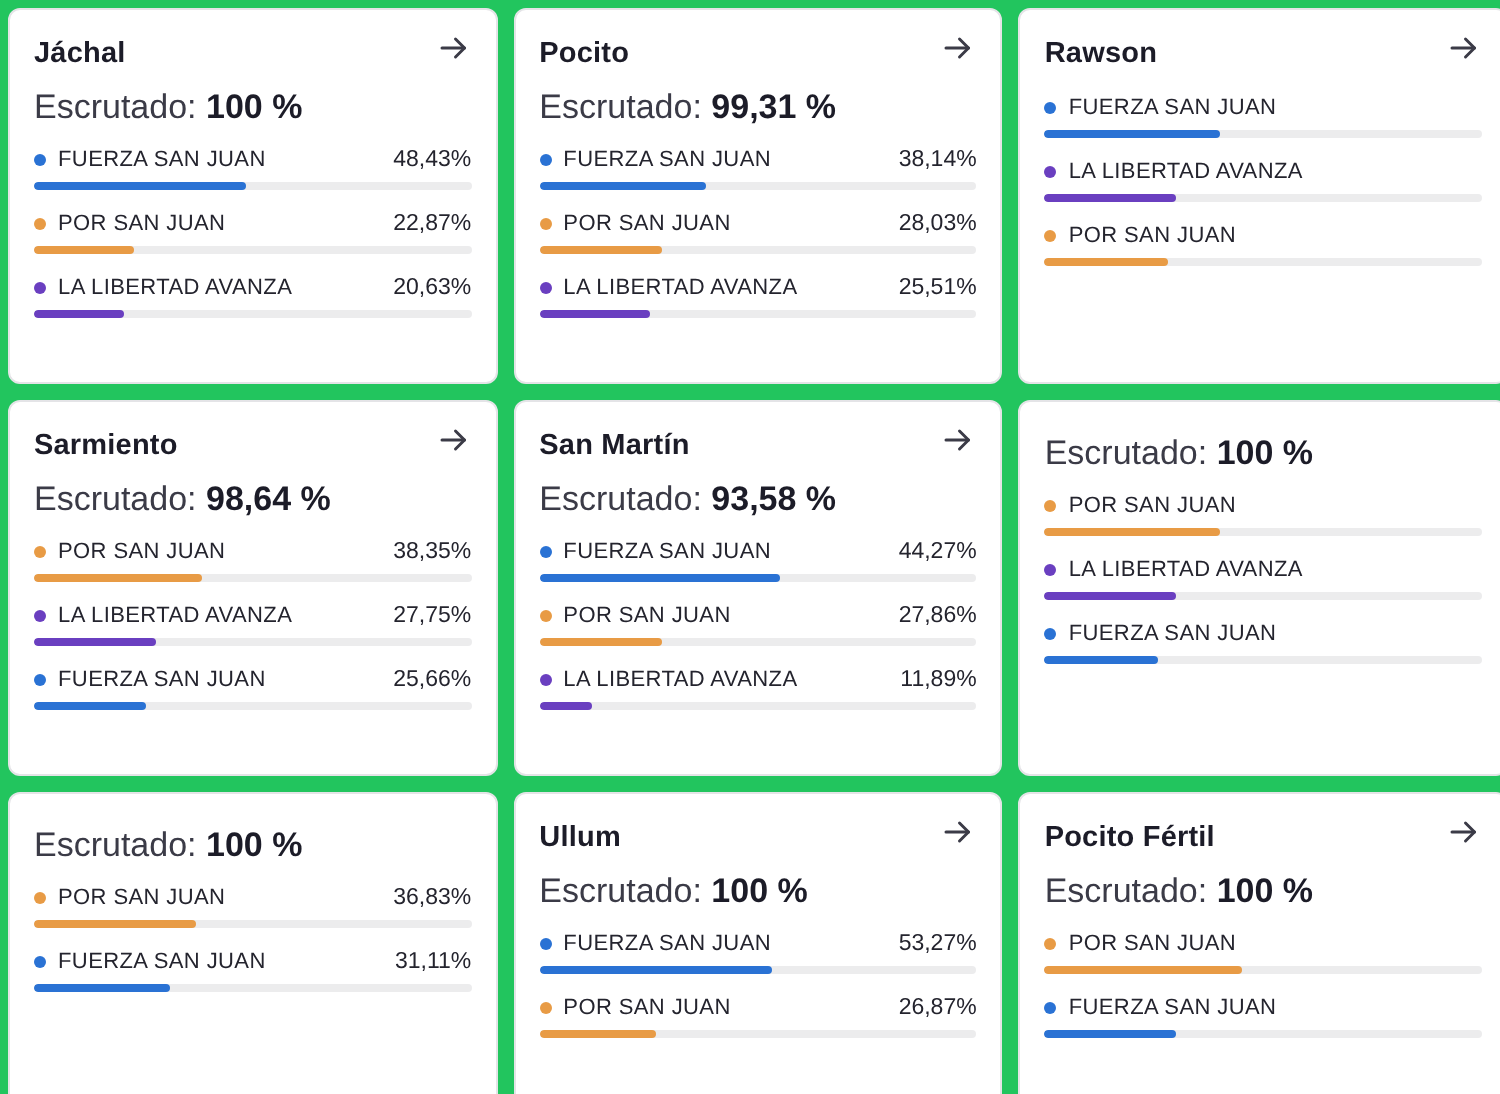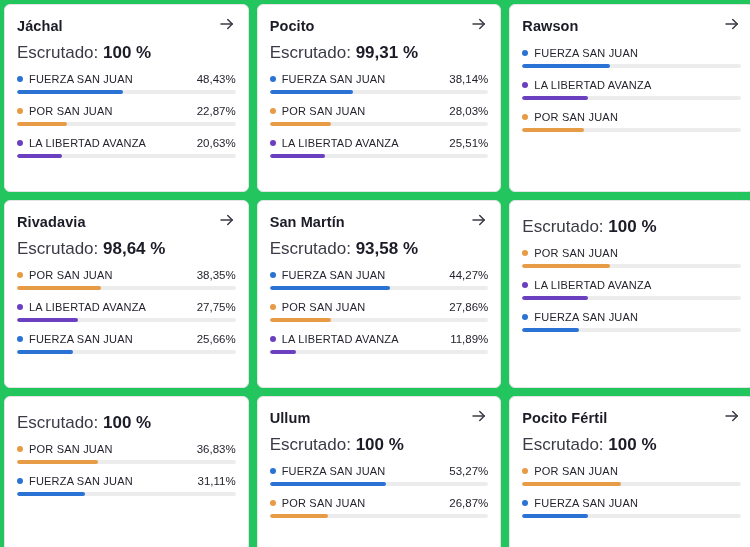--- a/index.html
+++ b/index.html
@@ -249,21 +249,21 @@
               <span class="party-pct"></span>
             </div>
             <div class="bar-track">
               <div class="bar-fill" style="background: rgb(232, 155, 69); width: 28%;"></div>
             </div>
           </div>
         </div>
       </div>
       <div class="card">
         <div class="card-head">
-          <div class="card-title">Rivadavia</div>
+          <div class="card-title">Sarmiento</div>
           <span><svg class="arrow-icon" viewBox="0 0 24 24" fill="none" stroke="currentColor" stroke-width="2" stroke-linecap="round" stroke-linejoin="round">
               <line x1="4" y1="12" x2="19" y2="12"></line>
               <polyline points="13 6 19 12 13 18"></polyline>
             </svg></span>
         </div>
         <div class="scrutinized"><span>Escrutado:</span> <b>98,64 %</b></div>
         <div class="parties">
           <div class="party">
             <div class="party-row">
               <div class="party-left">

